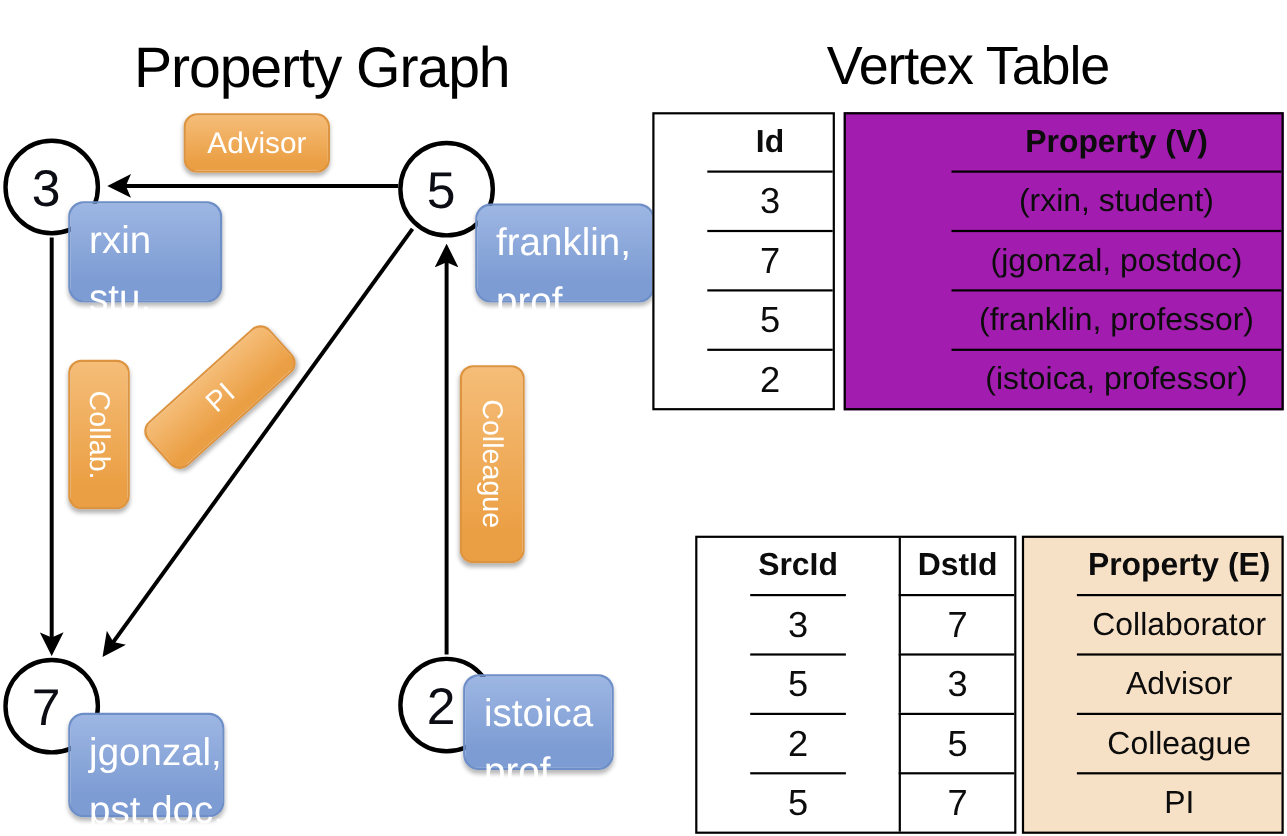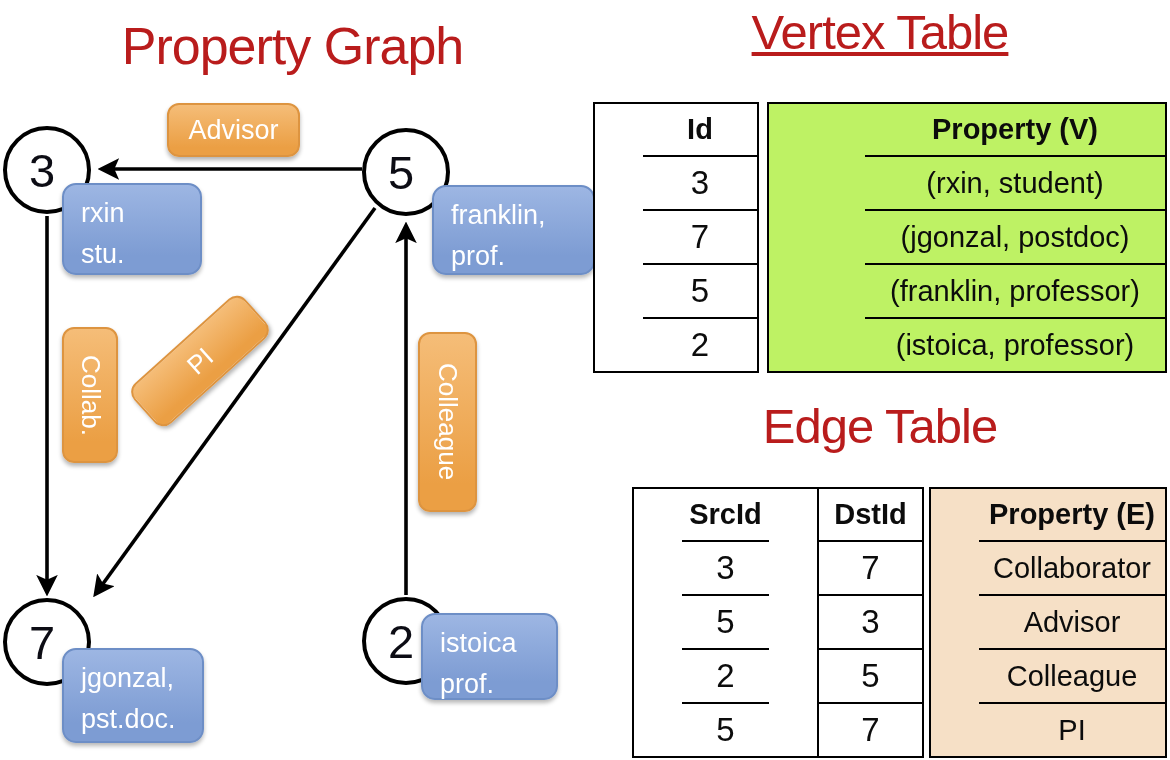--- a/index.html
+++ b/index.html
@@ -2,37 +2,37 @@
 <html><head>
 <meta charset="utf-8">
 <style>
   * { margin:0; padding:0; box-sizing:border-box; }
   html,body { background:#ffffff; }
   body { font-family:"Liberation Sans", sans-serif; color:#111; }
   .canvas { position:relative; width:1170px; height:760px; background:#fff; overflow:hidden; }
 
   
   .big-title { position:absolute; text-align:center; font-size:52px; letter-spacing:-1px;
-               color:#b91c1c; font-weight:400; white-space:nowrap; }
+               color:#000000; font-weight:400; white-space:nowrap;margin-top:16px; }
   .t-graph  { left:0;   top:16px;  width:585px; }
-  .t-vertex { left:593px; top:4px;  width:574px; font-size:49px;text-decoration:underline; }
+  .t-vertex { left:593px; top:16px;  width:574px; font-size:49px; }
   .t-edge   { left:593px; top:398px; width:574px; font-size:49px; }
 
   
   .node { position:absolute; width:88px; height:88px; background:#fff; border:4px solid #000;
           border-radius:50%; display:flex; align-items:center; justify-content:center;
           font-size:47px; color:#0c0c14; }
   .node span { transform:translateX(-5px); }
   .n3 { left:3px;   top:126px; }
   .n5 { left:362px; top:128px; }
   .n7 { left:3px;   top:598px; }
   .n2 { left:362px; top:597px; }
 
   
-  .vbox { position:absolute; border-radius:14px; color:#fff; font-size:27px; line-height:1.5;
+  .vbox { position:absolute; border-radius:14px; color:#fff; font-size:35px; line-height:1.5;
           padding:8px 10px 6px 17px; background:linear-gradient(180deg,#9db6e3 0%,#7d9cd3 80%);
           border:2px solid #6d8ec6; box-shadow:0 3px 4px rgba(0,0,0,.28); }
   .b-rxin     { left:62px;  top:183px; width:140px; height:92px; }
   .b-franklin { left:432px; top:185px; width:163px; height:90px; }
   .b-jgonzal  { left:62px;  top:648px; width:142px; height:95px; }
   .b-istoica  { left:421px; top:613px; width:137px; height:87px; }
 
   
   .ebox { position:absolute; border-radius:12px; color:#fff; font-size:27px;
           display:flex; align-items:center; justify-content:center;
@@ -49,37 +49,36 @@
 
   
   .tbl { position:absolute; display:flex; }
   .tbl-vertex { left:593px; top:102px; width:574px; }
   .tbl-edge   { left:590px; top:487px; width:577px;padding-left:42px; }
   .sub { border:2.5px solid #000; background:#fff; }
   .sub.grow { flex:1; }
   .gapV { width:8px; } .gapE { width:5px; }
   .id-sub { width:166px; }
   .srcdst-sub { width:292px; display:grid; grid-template-columns:135px 1fr; }
-  .vfill { background:#bef264;padding-left:48px; }
+  .vfill { background:#a21caf;padding-left:48px; }
   .efill { background:#f6e0c6; }
   .cell { height:54px; display:flex; align-items:center; justify-content:center;
           font-size:29px; color:#0c0c0c; border-top:2px solid #000; white-space:nowrap;margin-left:48px; }
   .cell.first { border-top:none; height:51px; }
   .cell.head { font-weight:bold; font-size:29px; }
   .cell.num { font-size:33px; }
   .cleft { border-left:2px solid #000; }
 </style>
 </head>
 <body>
 
 <div class="canvas">
 
   <div class="big-title t-graph">Property Graph</div>
   <div class="big-title t-vertex">Vertex Table</div>
-  <div class="big-title t-edge">Edge Table</div>
 
   <svg class="edges">
     <defs>
       <marker id="arrow" viewBox="0 0 10 10" refX="7" refY="5" markerWidth="6" markerHeight="6" orient="auto">
         <path d="M0,0 L10,5 L0,10 L2.2,5 Z" fill="#000"></path>
       </marker>
     </defs>
     <line x1="362" y1="169" x2="104" y2="169" stroke="#000" stroke-width="3.6" marker-end="url(#arrow)"></line>
     <line x1="47" y1="216" x2="47" y2="590" stroke="#000" stroke-width="3.6" marker-end="url(#arrow)"></line>
     <line x1="375" y1="208" x2="97" y2="592" stroke="#000" stroke-width="3.6" marker-end="url(#arrow)"></line>

